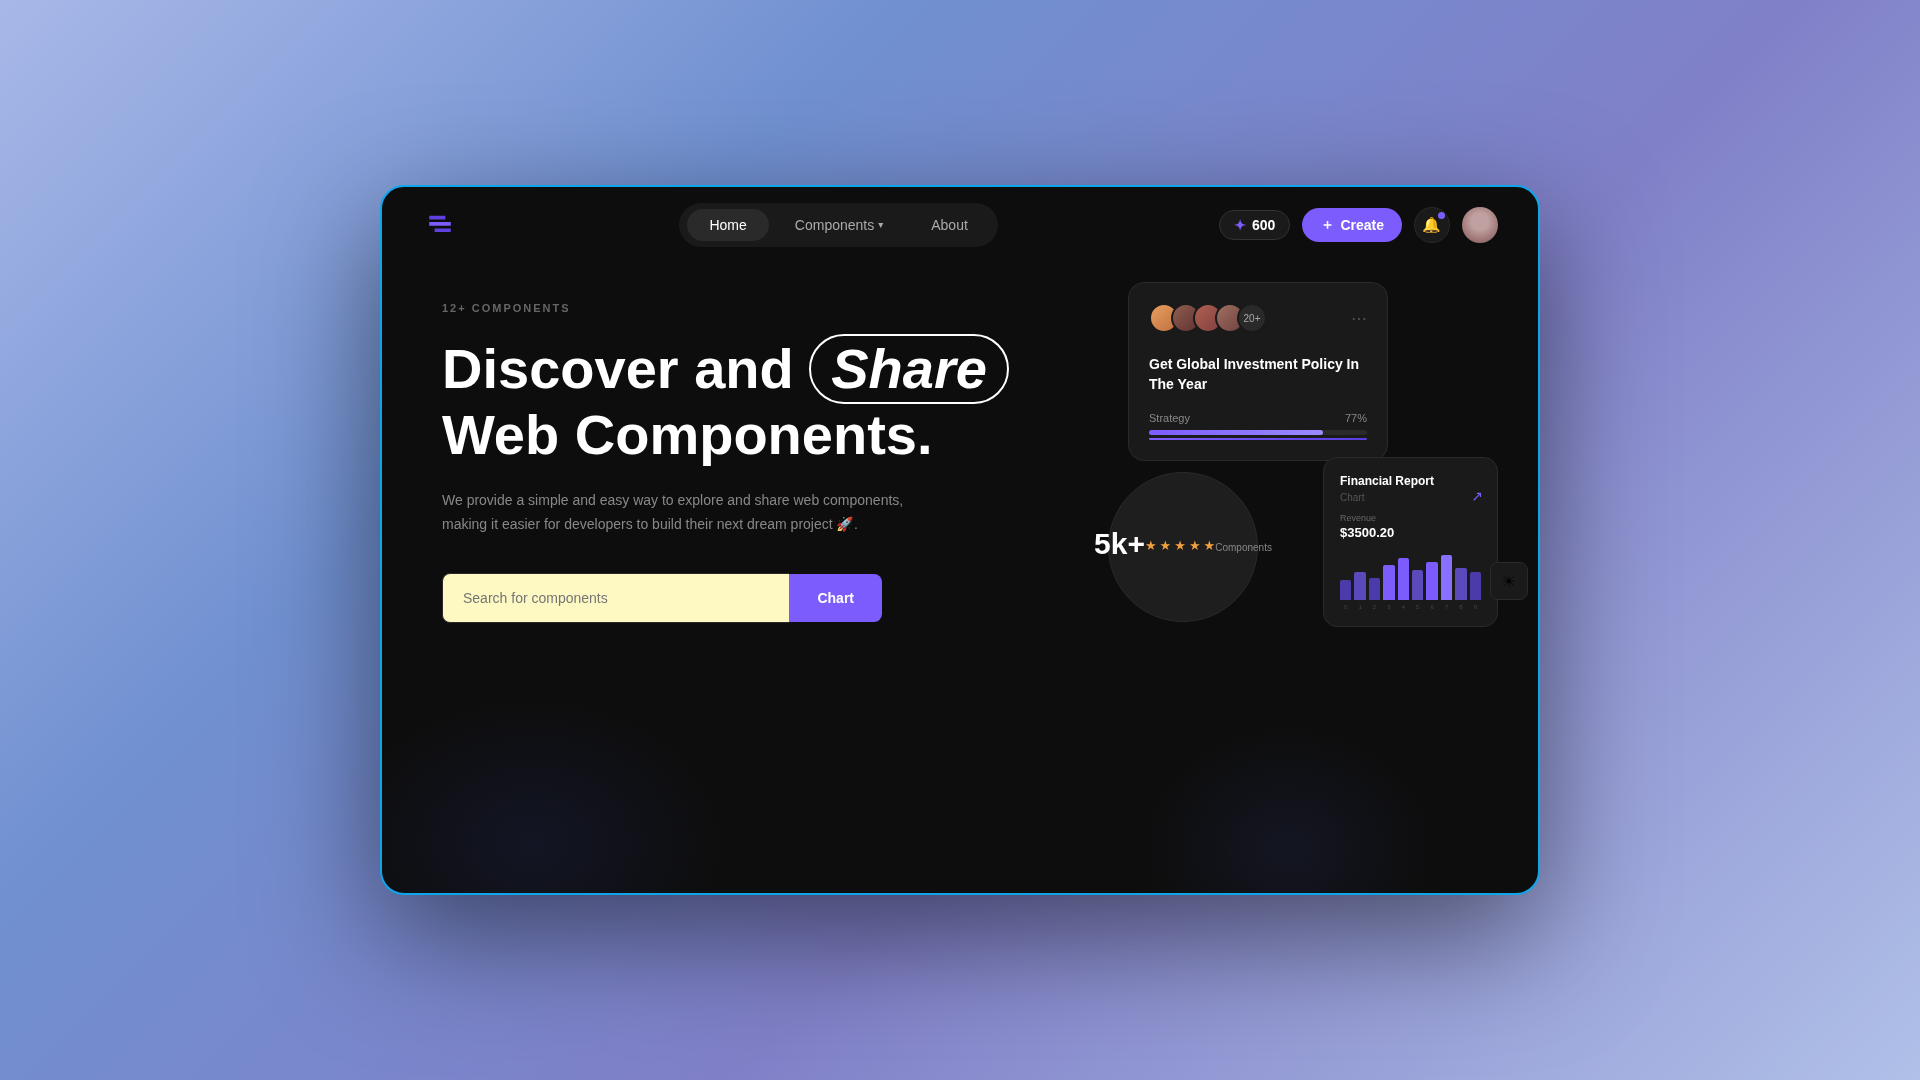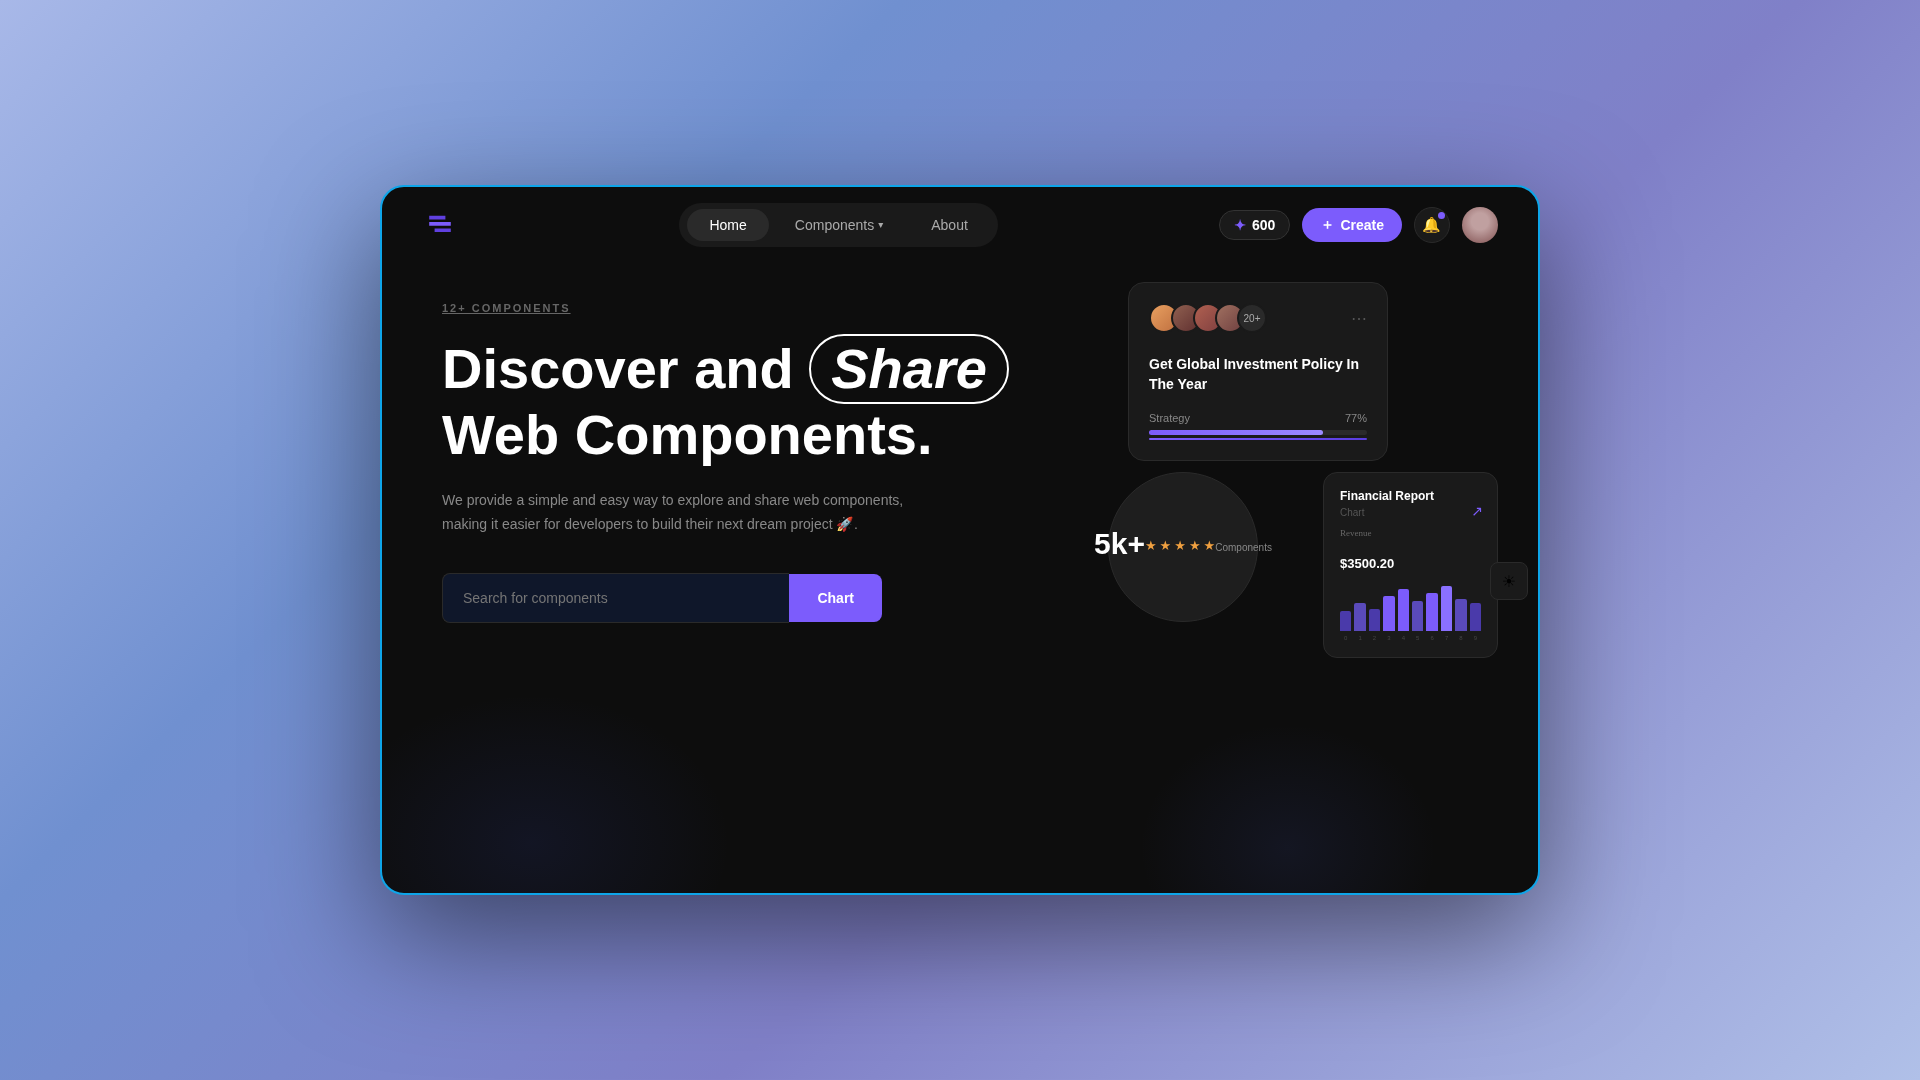--- a/index.html
+++ b/index.html
@@ -148,21 +148,20 @@
     .hero-left {
       flex: 1;
       padding-top: 10px;
     }
     .components-tag {
       font-size: 11px;
       font-weight: 700;
       letter-spacing: 2px;
       color: #666;
       margin-bottom: 20px;
-      text-decoration: underline;
     }
     .hero-title {
       font-size: 56px;
       font-weight: 800;
       color: #fff;
       line-height: 1.1;
       margin-bottom: 24px;
     }
     .share-badge {
       display: inline-block;
@@ -183,21 +182,21 @@
       margin-bottom: 36px;
     }
     .search-bar {
       display: flex;
       align-items: center;
       gap: 0;
       max-width: 440px;
     }
     .search-input {
       flex: 1;
-      background: #0f172a;
+      background: #fef9c3;
       border: 1px solid #2a2a2a;
       border-right: none;
       border-radius: 8px 0 0 8px;
       padding: 16px 20px;
       color: #888;
       font-size: 14px;
       outline: none;
     }
     .search-btn {
       background: #7c5cfc;
@@ -334,21 +333,21 @@
       font-size: 13px;
     }
     .stats-label {
       font-size: 10px;
       color: #888;
     }
 
     
     .financial-card {
       position: absolute;
-      top: 190px;
+      top: 175px;
       right: -20px;
       width: 175px;
       background: #1a1a1a;
       border-radius: 14px;
       padding: 16px;
       border: 1px solid #2a2a2a;
     }
     .fin-title {
       font-size: 12px;
       font-weight: 700;
@@ -356,22 +355,21 @@
       margin-bottom: 4px;
     }
     .fin-subtitle {
       font-size: 10px;
       color: #555;
       margin-bottom: 10px;
     }
     .fin-revenue-label {
       font-size: 9px;
       color: #666;
-      margin-bottom: 18px;
-      font-family: Liberation Serif, serif;
+      margin-bottom: 2px;
     }
     .fin-revenue-amount {
       font-size: 13px;
       font-weight: 700;
       color: #fff;
       margin-bottom: 10px;
     }
     .fin-trend {
       font-size: 14px;
       color: #7c5cfc;

